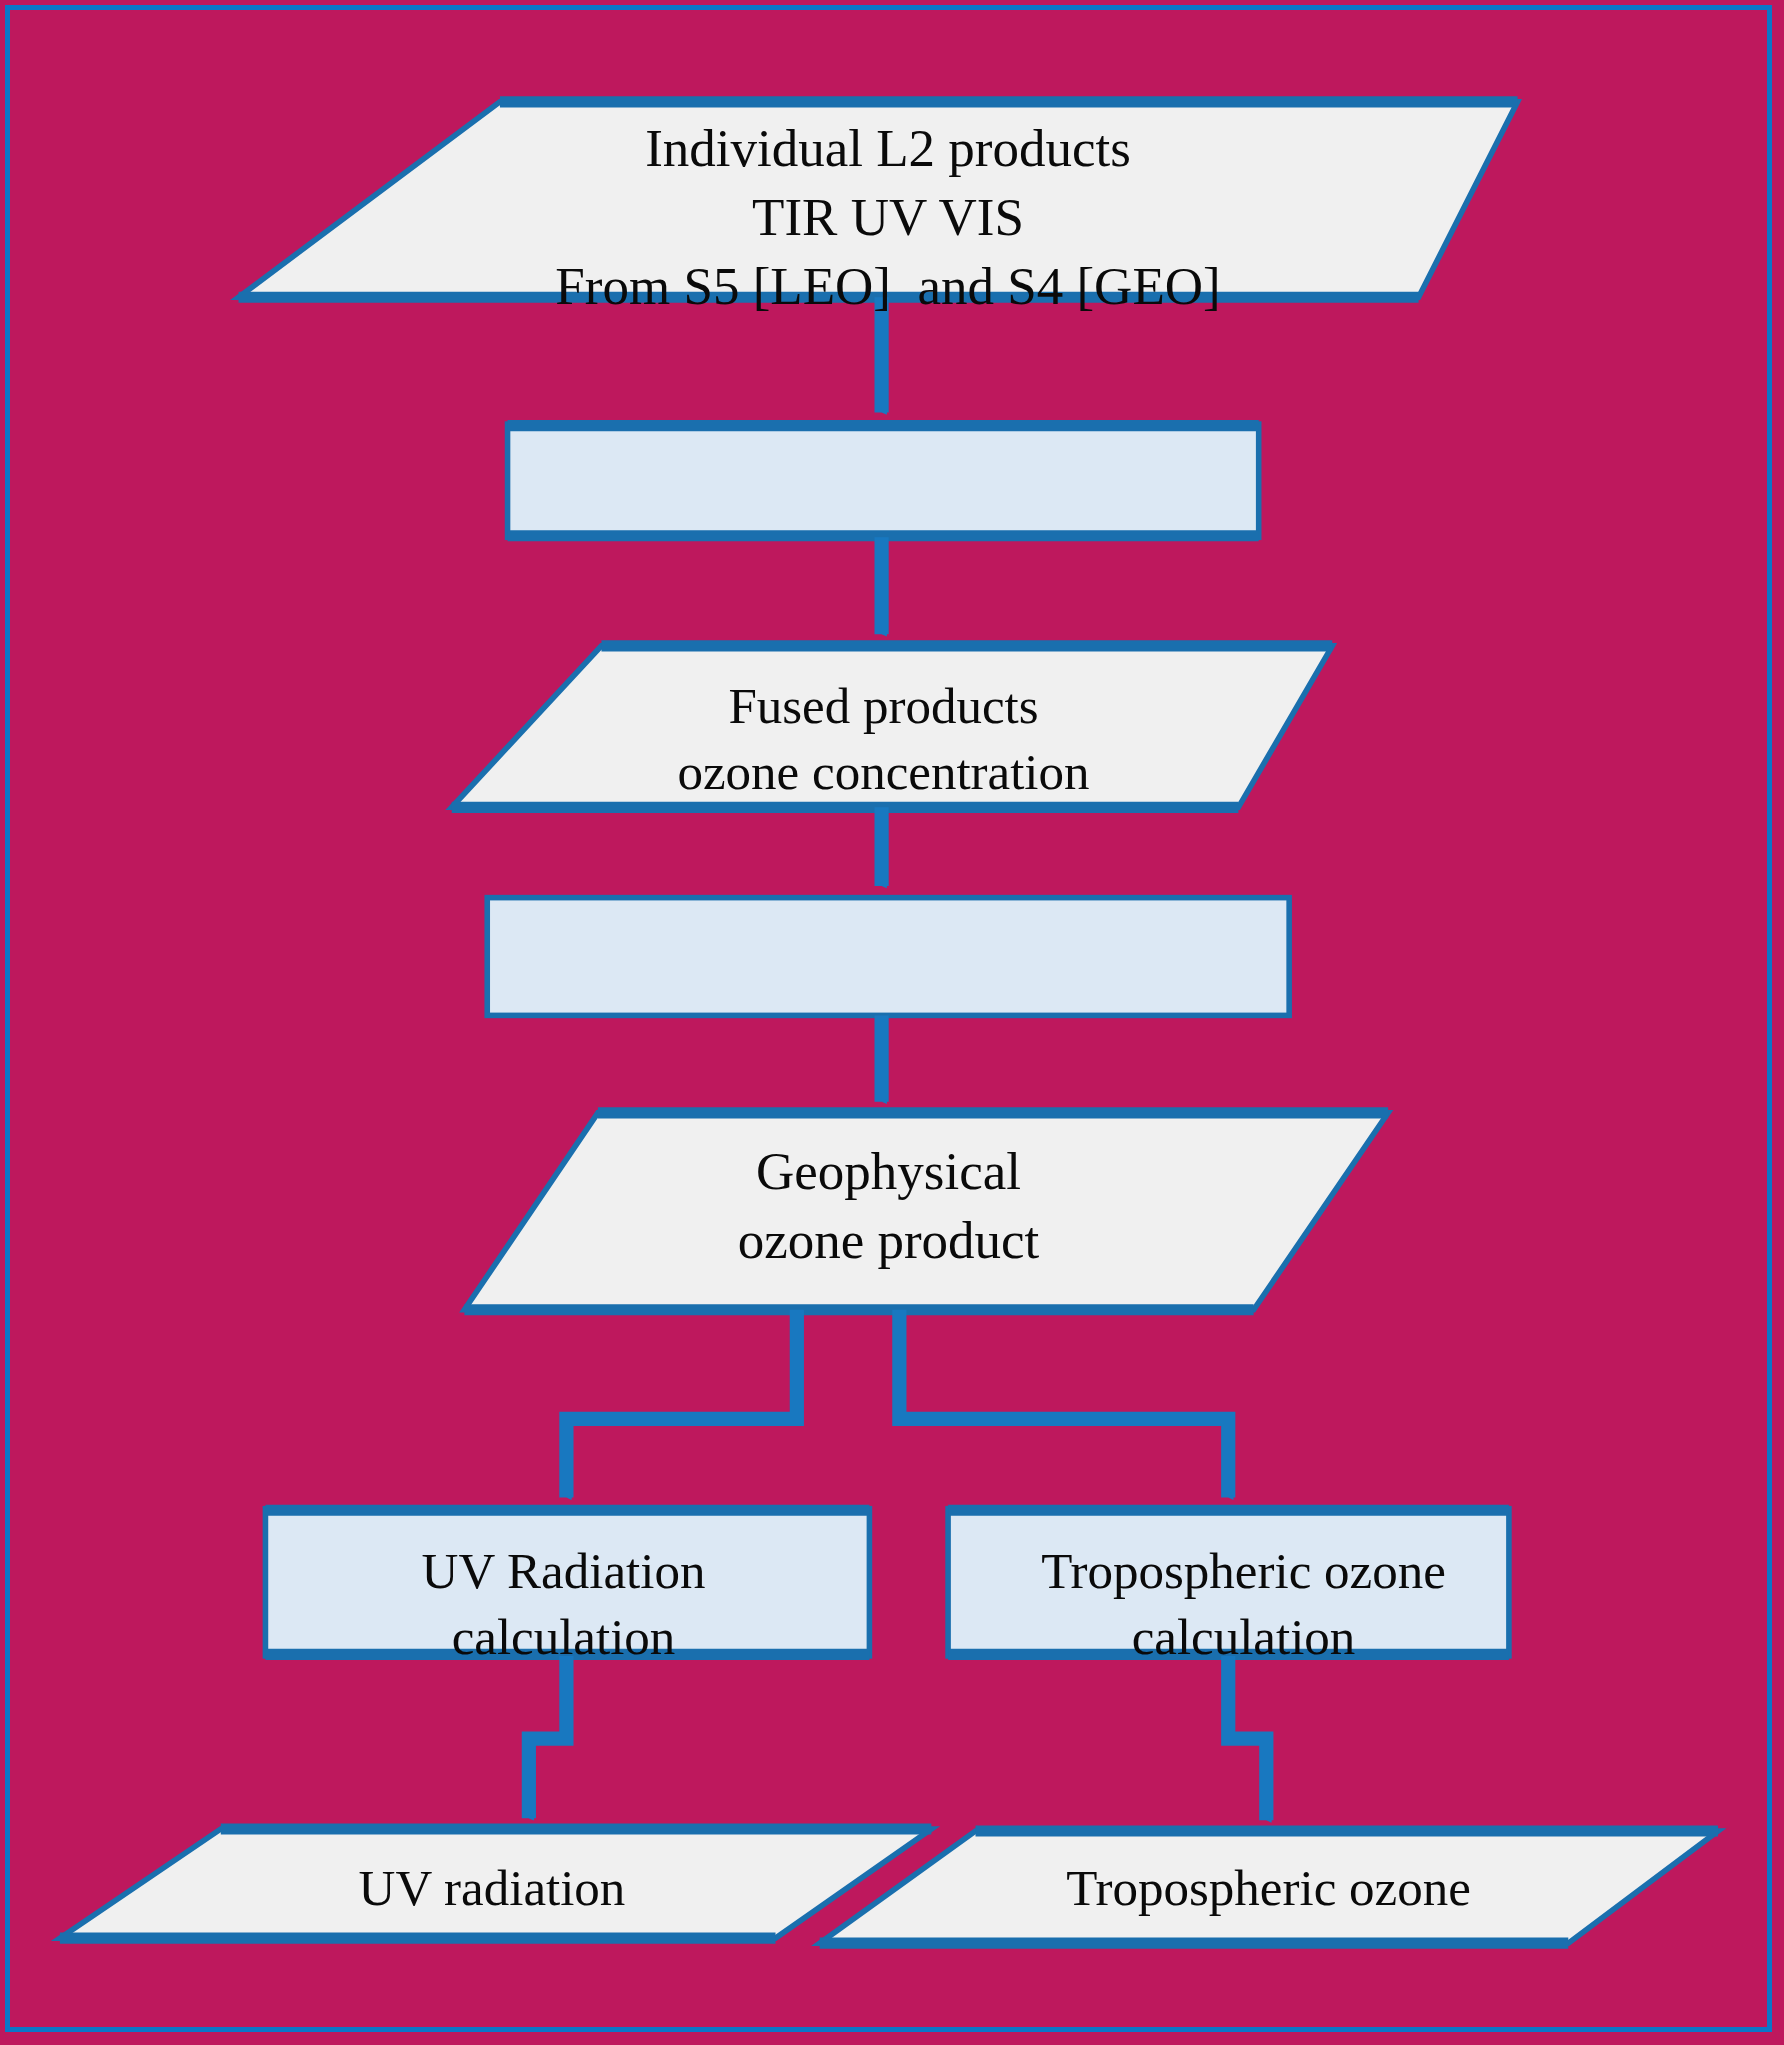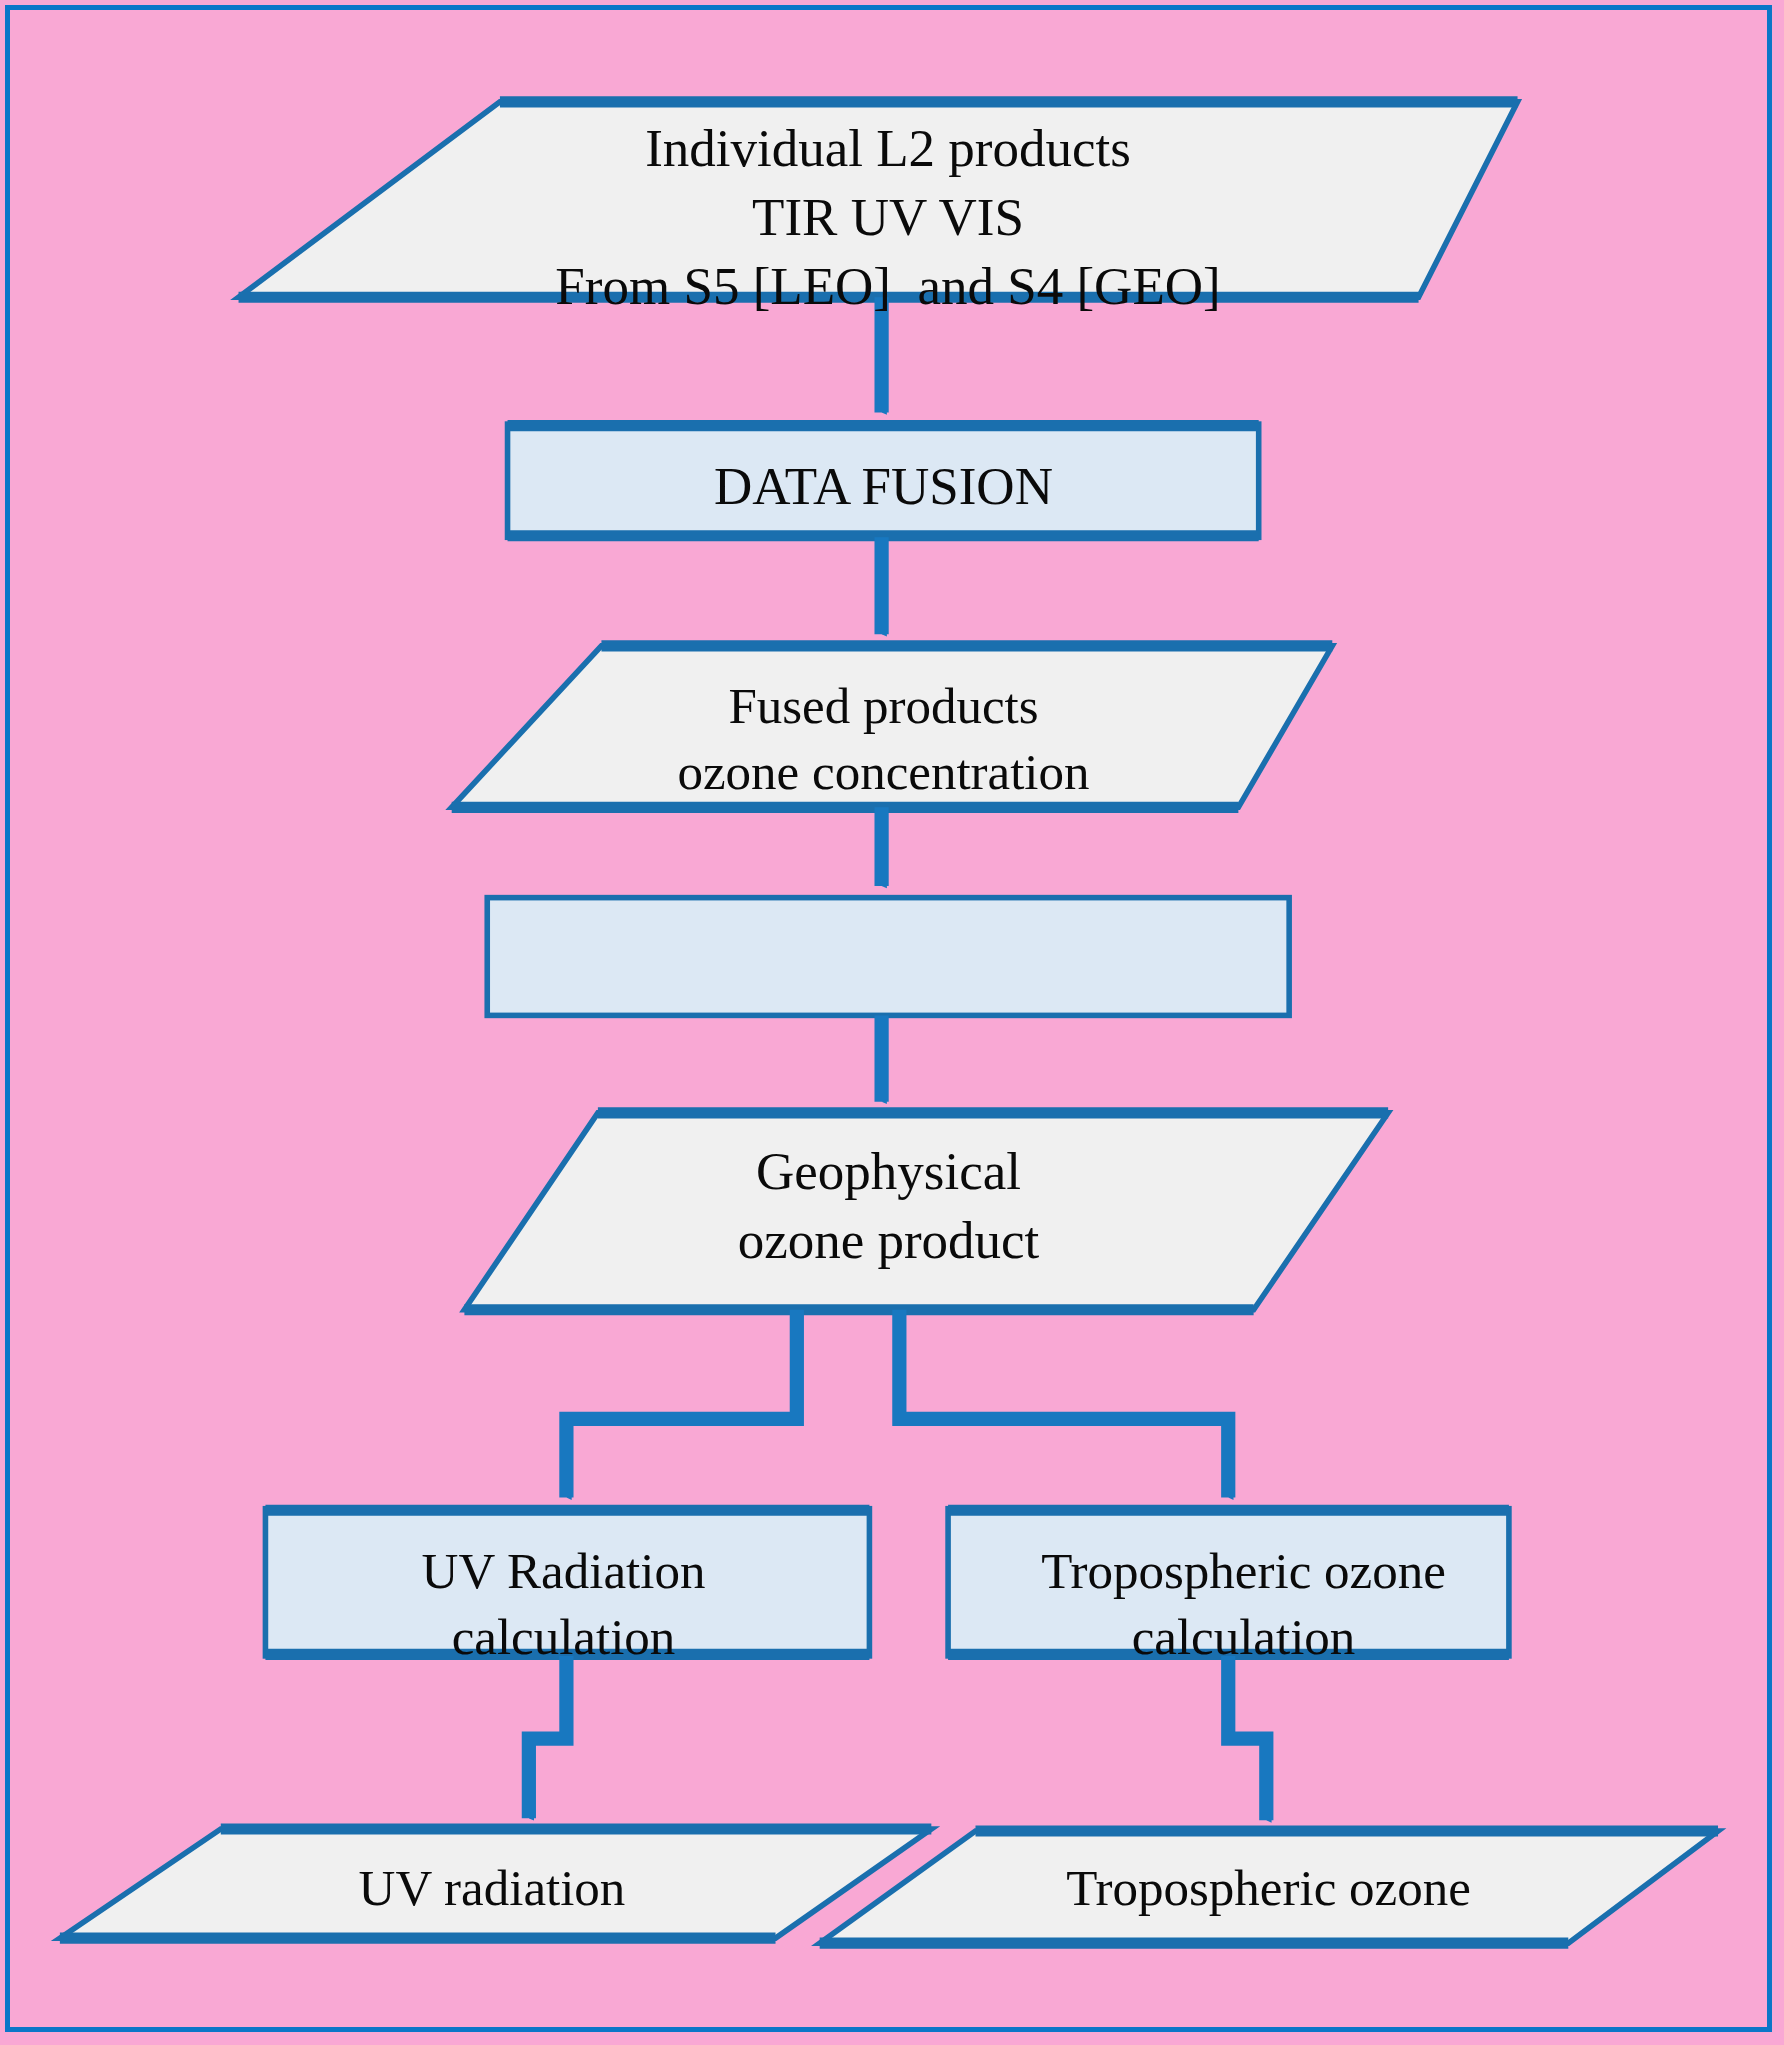--- a/index.html
+++ b/index.html
@@ -4,21 +4,21 @@
 <style>
   html, body {
     margin: 0;
     padding: 0;
     background: #ffffff;
   }
   #canvas {
     position: relative;
     width: 1784px;
     height: 2046px;
-    background: #f9a8d4;
+    background: #be185d;
     font-family: "Liberation Serif", "DejaVu Serif", serif;
     overflow: hidden;
   }
   #frame {
     position: absolute;
     left: 5px;
     top: 5px;
     width: 1767px;
     height: 2027px;
     border: 5.6px solid #0b76c8;
@@ -145,21 +145,20 @@
 
     <g>
       <path d="M 2420 3262 L 2420 3425 L 2495 3425 L 2495 3586" fill="none" stroke="#1878c0" stroke-width="28" marker-end="url(#arrowhead)"></path>
     </g>
   </svg>
 
   <div class="node-label lbl-top">Individual L2 products
 TIR UV VIS
 From S5 [LEO]  and S4 [GEO]</div>
 
-  <div class="node-label lbl-fusion">DATA FUSION</div>
 
   <div class="node-label lbl-fused">Fused products
 ozone concentration</div>
 
 
   <div class="node-label lbl-geo">Geophysical
 ozone product</div>
 
   <div class="node-label lbl-uvcalc">UV Radiation
 calculation</div>

